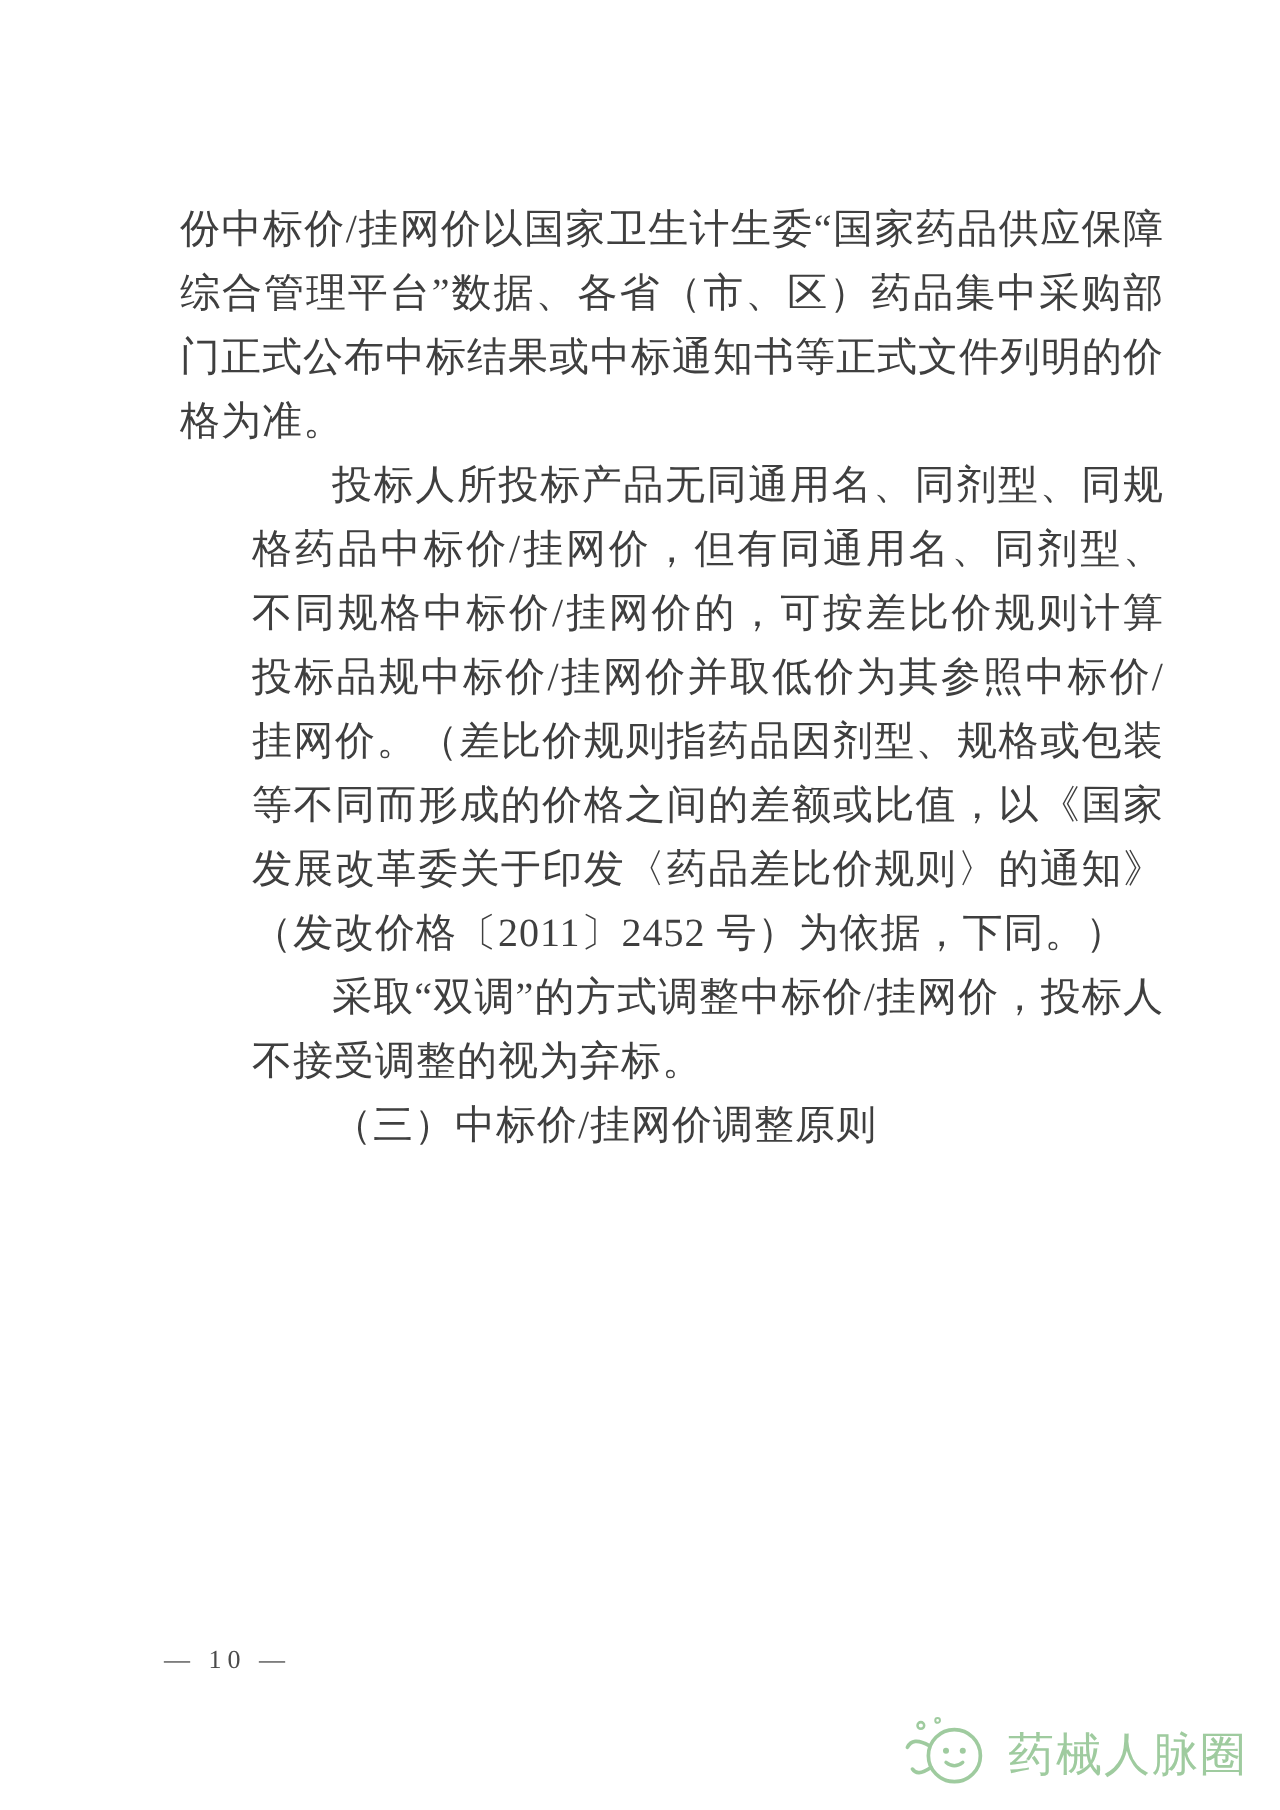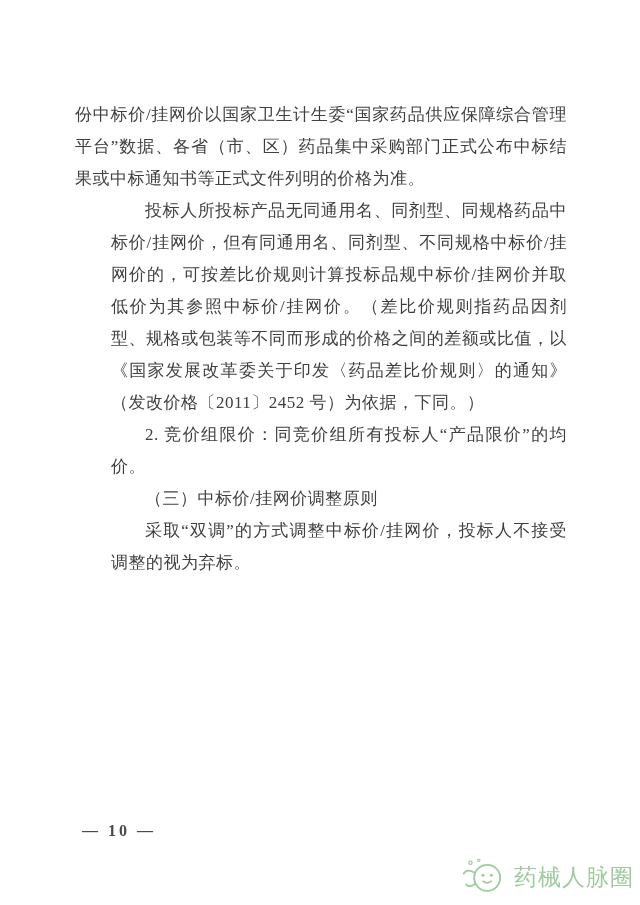--- a/index.html
+++ b/index.html
@@ -14,51 +14,50 @@
     overflow: hidden;
     font-family: "Liberation Serif", serif;
   }
   .page {
     position: absolute;
     inset: 0;
     background: #ffffff;
   }
   .doc-text {
     position: absolute;
-    left: 75px;
+    left: 90px;
     top: 99px;
     width: 492px;
     color: var(--body-text, #3f3f3f);
-    font-size: 17px;
+    font-size: 20px;
     line-height: 32px;
     letter-spacing: 0.5px;
     text-align: justify;
     text-justify: inter-ideograph;
   }
   .doc-text p {
     margin: 0;
     padding: 0;
   }
   .doc-text p.indent {
     text-indent: 2em;
     margin-left: 36px;
   }
   .footer-page-number {
     position: absolute;
     left: 82px;
     top: 822px;
-    font-size: 16px;
+    font-size: 13px;
     letter-spacing: 3px;
     color: var(--footer-text, #4a4a4a);
-    font-weight: bold;
   }
   .watermark {
     position: absolute;
     top: 856px;
-    right: 6px;
+    right: 16px;
     display: flex;
     align-items: center;
     gap: 5px;
     color: var(--watermark-green, #95c695);
     opacity: 0.9;
   }
   .watermark-icon {
     width: 52px;
     height: 42px;
     flex: 0 0 auto;
@@ -70,23 +69,22 @@
   }
 </style>
 </head>
 <body>
 
 <div class="page">
 
   <div class="doc-text">
     <p>份中标价/挂网价以国家卫生计生委“国家药品供应保障综合管理平台”数据、各省（市、区）药品集中采购部门正式公布中标结果或中标通知书等正式文件列明的价格为准。</p>
     <p class="indent">投标人所投标产品无同通用名、同剂型、同规格药品中标价/挂网价，但有同通用名、同剂型、不同规格中标价/挂网价的，可按差比价规则计算投标品规中标价/挂网价并取低价为其参照中标价/挂网价。（差比价规则指药品因剂型、规格或包装等不同而形成的价格之间的差额或比值，以《国家发展改革委关于印发〈药品差比价规则〉的通知》（发改价格〔2011〕2452 号）为依据，下同。）</p>
-    <p class="indent">2. 竞价组限价：同竞价组所有投标人“产品限价”的均价。</p>
+    <p class="indent">采取“双调”的方式调整中标价/挂网价，投标人不接受调整的视为弃标。</p>
     <p class="indent">（三）中标价/挂网价调整原则</p>
-    <p class="indent">采取“双调”的方式调整中标价/挂网价，投标人不接受调整的视为弃标。</p>
   </div>
 
   <div class="footer-page-number">— 10 —</div>
 
   <div class="watermark">
     <svg class="watermark-icon" viewBox="0 0 62 50" fill="none" xmlns="http://www.w3.org/2000/svg">
       <circle cx="36" cy="26" r="15.5" stroke="currentColor" stroke-width="2.2"></circle>
       <path d="M21 20 C 14 16, 10 17, 8 21" stroke="currentColor" stroke-width="2.2" stroke-linecap="round"></path>
       <path d="M22 33 C 16 37, 13 37, 11 34" stroke="currentColor" stroke-width="2.2" stroke-linecap="round"></path>
       <circle cx="31" cy="23" r="1.8" fill="currentColor"></circle>

